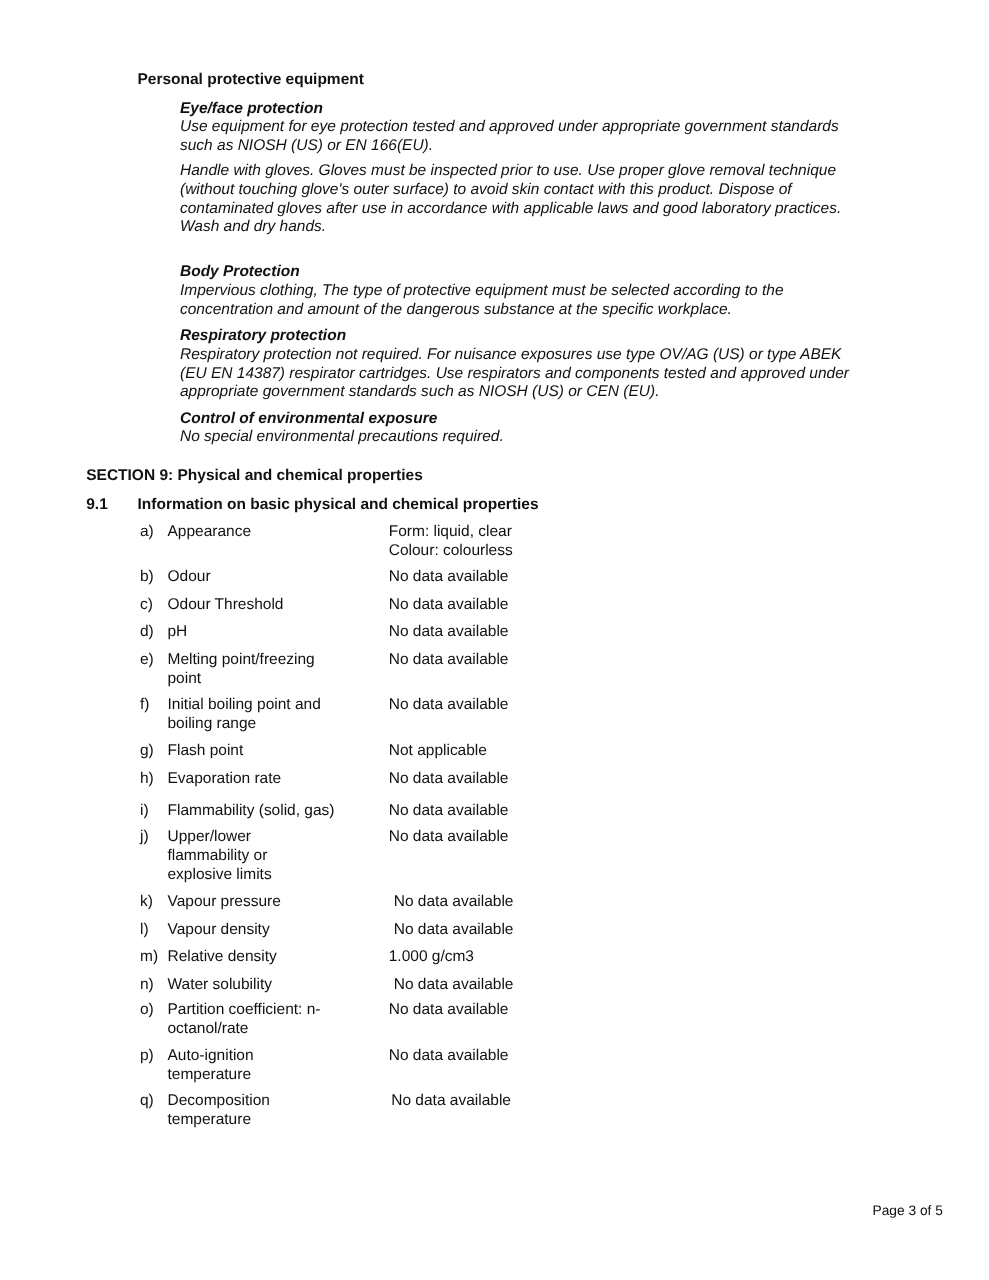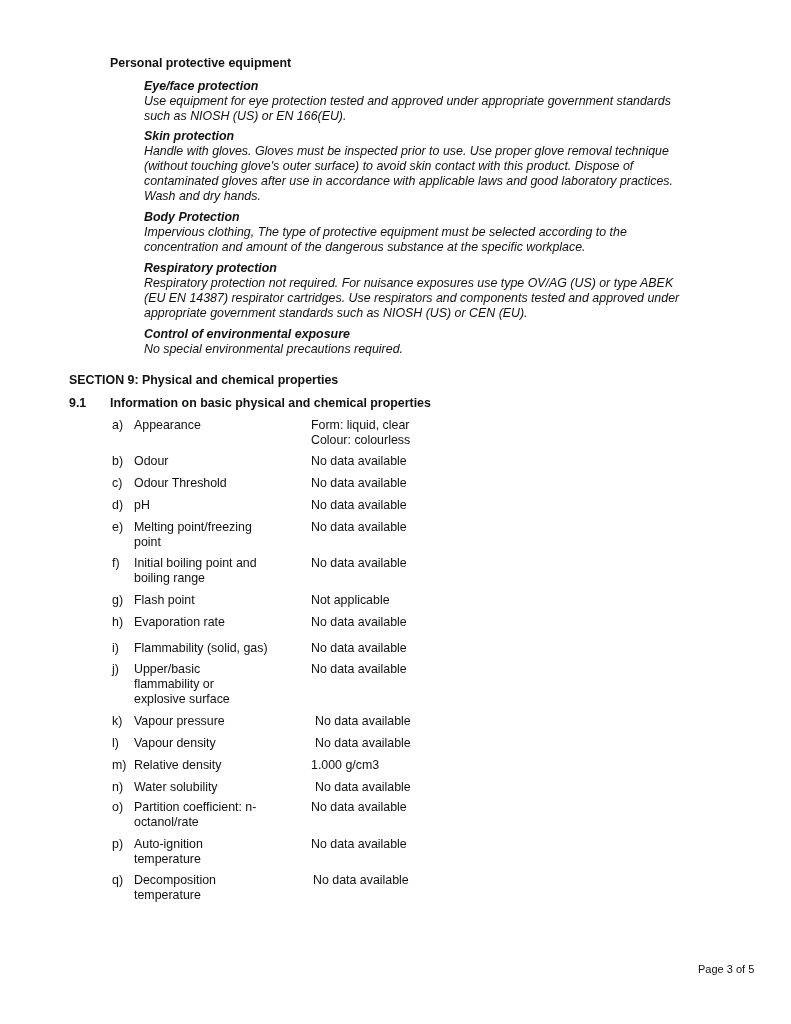--- a/index.html
+++ b/index.html
@@ -26,21 +26,20 @@
 
 <div class="abs bold ppe-title">Personal protective equipment</div>
 
 <div id="ppe-subs">
     <div class="abs sub" style="top: 79px;">
       <div class="h">Eye/face protection</div>
       <div>Use equipment for eye protection tested and approved under appropriate government standards</div>
       <div>such as NIOSH (US) or EN 166(EU).</div>
     </div>
     <div class="abs sub" style="top: 129px;">
-      <div class="h">Skin protection</div>
       <div>Handle with gloves. Gloves must be inspected prior to use. Use proper glove removal technique</div>
       <div>(without touching glove's outer surface) to avoid skin contact with this product. Dispose of</div>
       <div>contaminated gloves after use in accordance with applicable laws and good laboratory practices.</div>
       <div>Wash and dry hands.</div>
     </div>
     <div class="abs sub" style="top: 210px;">
       <div class="h">Body Protection</div>
       <div>Impervious clothing, The type of protective equipment must be selected according to the</div>
       <div>concentration and amount of the dangerous substance at the specific workplace.</div>
     </div>
@@ -141,23 +140,23 @@
       <div class="label">
         <div>Flammability (solid, gas)</div>
       </div>
       <div class="value" style="left: 171px;">
         <div>No data available</div>
       </div>
     </div>
     <div class="row" style="top: 662px;">
       <div class="letter">j)</div>
       <div class="label">
-        <div>Upper/basic</div>
+        <div>Upper/lower</div>
         <div>flammability or</div>
-        <div>explosive surface</div>
+        <div>explosive limits</div>
       </div>
       <div class="value" style="left: 171px;">
         <div>No data available</div>
       </div>
     </div>
     <div class="row" style="top: 714px;">
       <div class="letter">k)</div>
       <div class="label">
         <div>Vapour pressure</div>
       </div>

